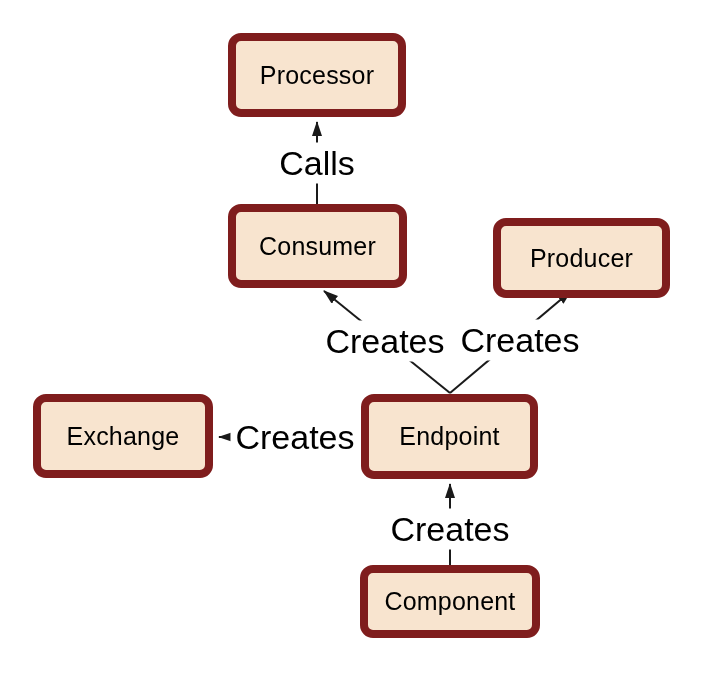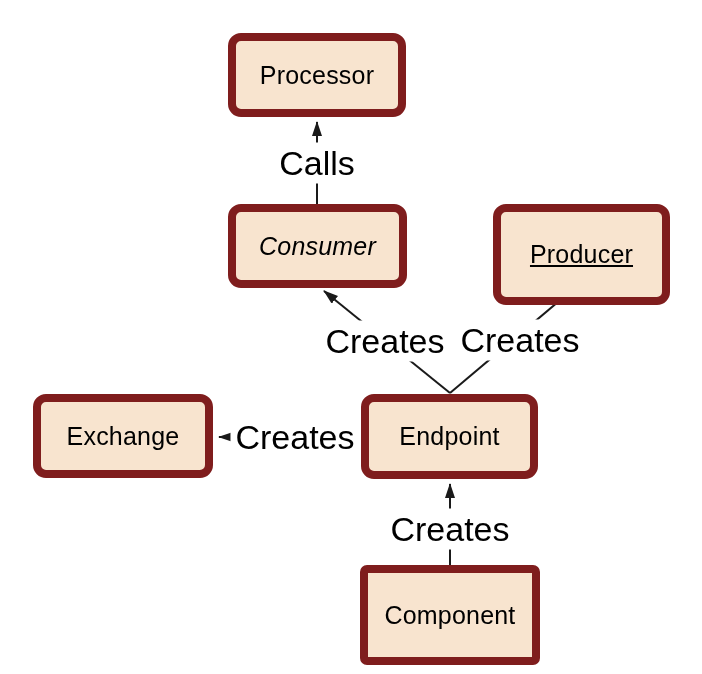--- a/index.html
+++ b/index.html
@@ -35,25 +35,25 @@
     display: flex;
     align-items: center;
     justify-content: center;
   }
   .node .node-label {
     font-size: 25px;
     color: #000000;
     letter-spacing: 0.2px;
   }
   #node-processor { left: 228px; top: 33px;  width: 178px; height: 84px; }
-  #node-consumer  { left: 228px; top: 204px; width: 179px; height: 84px; font-style: italic; }
-  #node-producer  { left: 493px; top: 204px; width: 177px; height: 101px; text-decoration: underline; }
+  #node-consumer  { left: 228px; top: 204px; width: 179px; height: 84px; }
+  #node-producer  { left: 493px; top: 218px; width: 177px; height: 80px; }
   #node-exchange  { left: 33px;  top: 394px; width: 180px; height: 84px; }
   #node-endpoint  { left: 361px; top: 394px; width: 177px; height: 85px; }
-  #node-component { left: 360px; top: 565px; width: 180px; height: 100px; border-radius: 7px; }
+  #node-component { left: 360px; top: 565px; width: 180px; height: 73px; }
 
   .edge-label {
     position: absolute;
     transform: translate(-50%, -50%);
     background: #ffffff;
     padding: 1px 5px;
     font-size: 34px;
     color: #000000;
     white-space: nowrap;
   }

